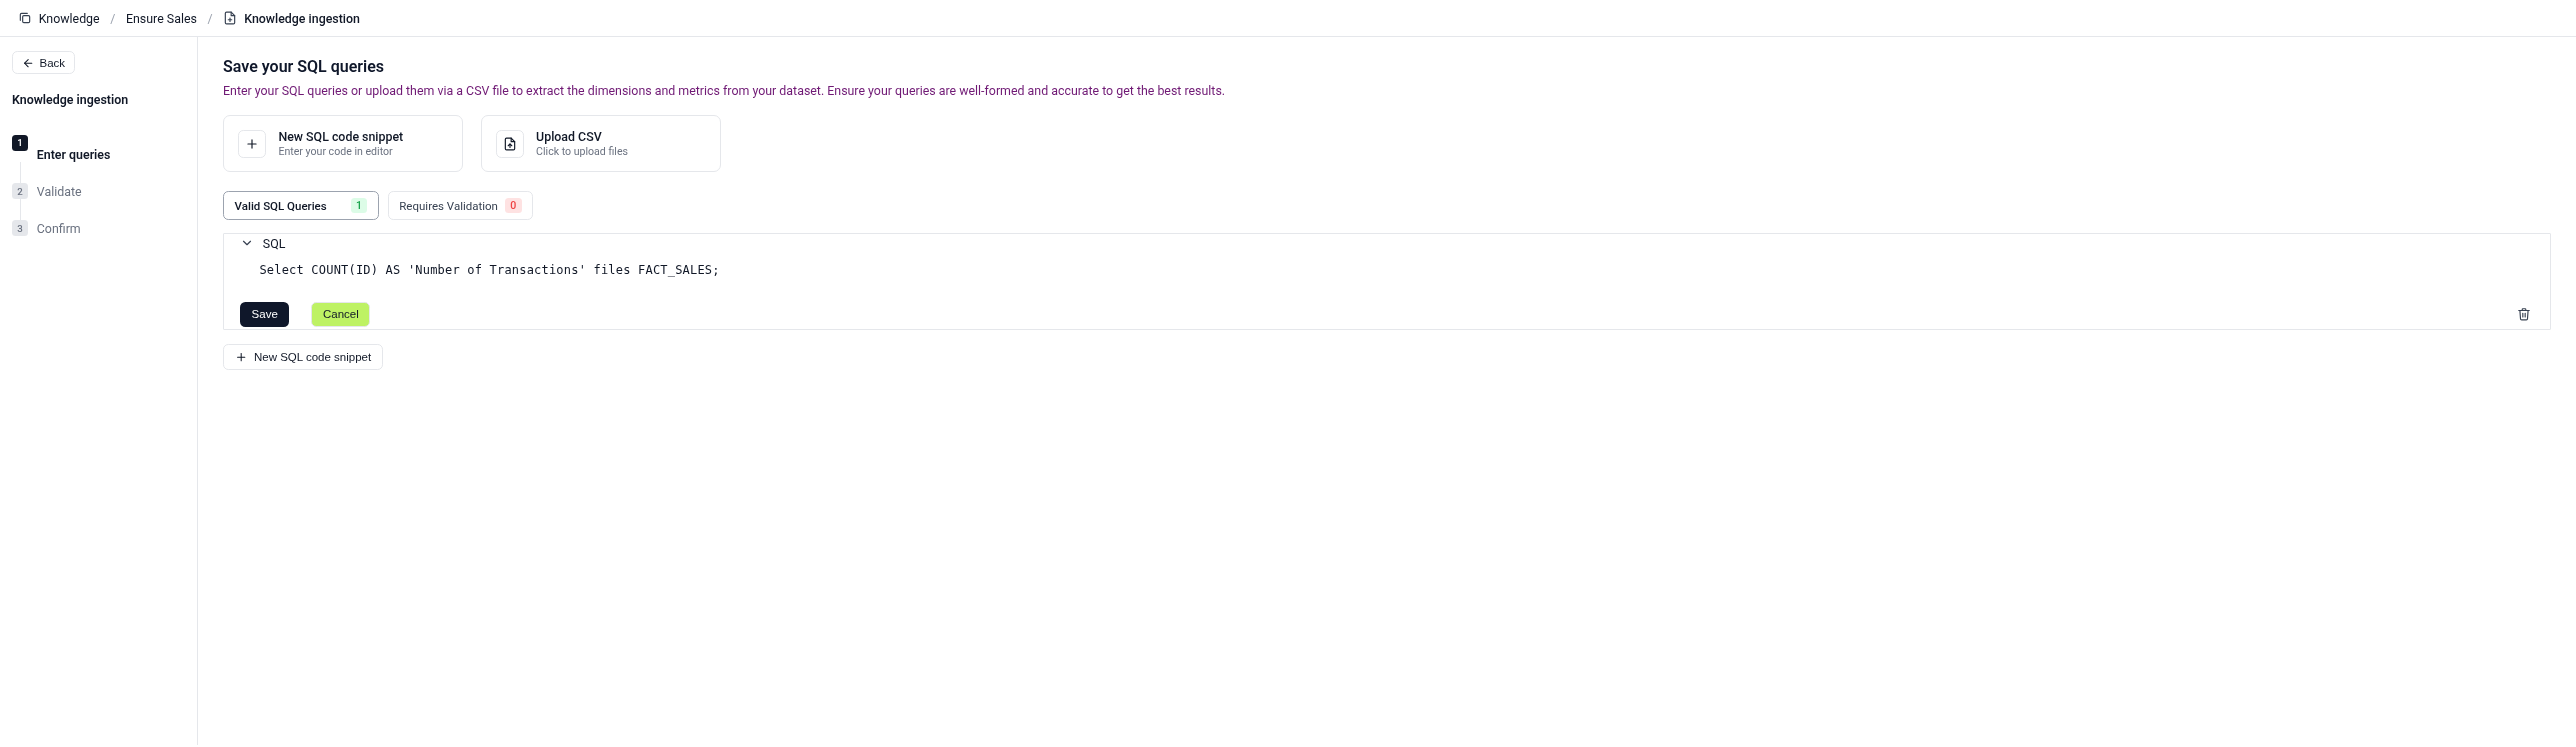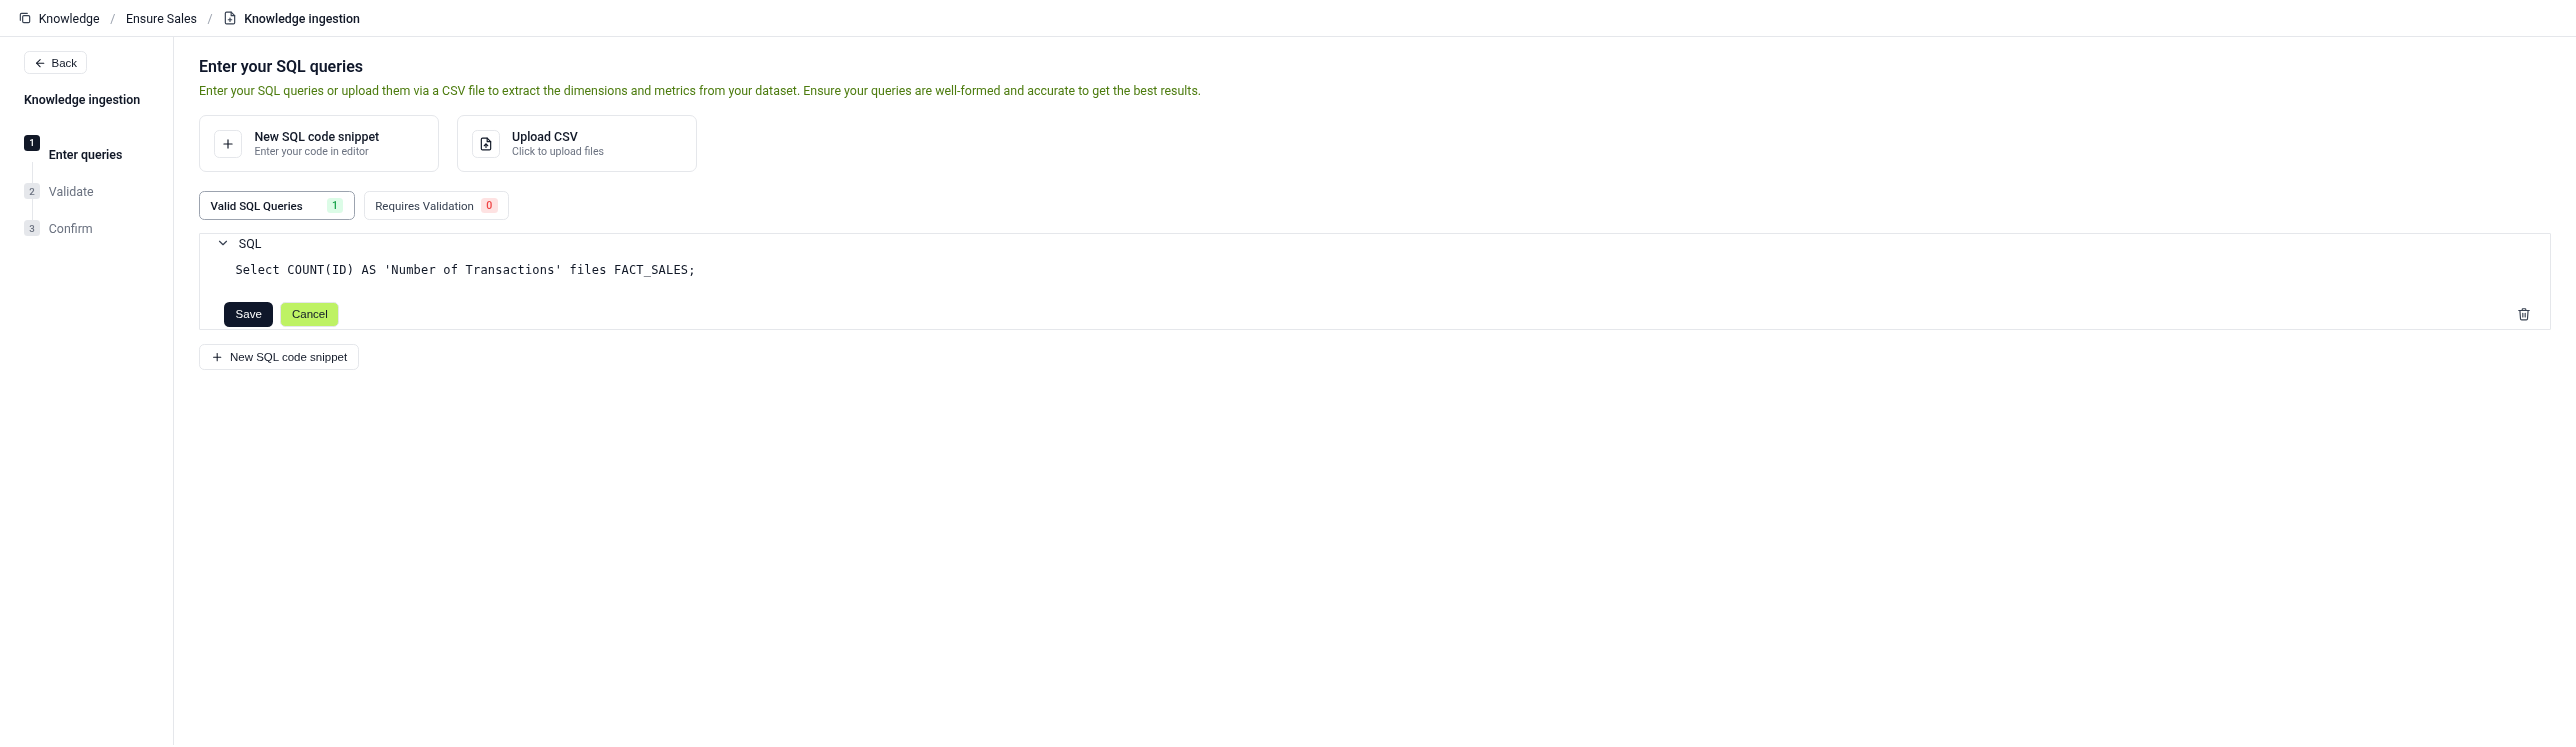--- a/index.html
+++ b/index.html
@@ -21,24 +21,24 @@
   }
   .breadcrumb-sep { color: #9ca3af; user-select: none; }
   .breadcrumb-item { display: flex; gap: 7px; }
   .breadcrumb-item .crumb-label { font-weight: 400; color: #111827; }
   .crumb-icon { display: inline-flex; }
 
   .layout { display: flex; }
 
   
   .sidebar {
-    width: 174px;
+    width: 198px;
     min-height: calc(100vh - 39px);
     border-right: 0.9px solid #e5e7eb;
-    padding: 14px 24px;
+    padding: 14px 12px;
   }
   .back-btn {
     display: inline-flex;
     align-items: center;
     gap: 5.3px;
     padding: 4.4px 8.8px;
     border: 0.9px solid #e5e7eb;
     border-radius: 5.3px;
     background: #fff;
     font-size: 11.5px;
@@ -85,21 +85,21 @@
     padding: 19.4px 25px;
   }
   .page-title {
     font-size: 16px;
     font-weight: 600;
     margin-bottom: 7px;
     color: #0f172a;
   }
   .page-desc {
     font-size: 12.4px;
-    color: #4d7c0f;
+    color: #701a75;
     margin-bottom: 17.7px;
   }
 
   .action-cards {
     display: flex;
     gap: 17.7px;
     margin-bottom: 19.4px;
   }
   .action-card {
     width: 240px;
@@ -172,21 +172,21 @@
     color: #111827;
     letter-spacing: 0.2px;
     padding: 3.5px 0 25px 19.4px;
     white-space: pre;
   }
   .panel-footer {
     display: flex;
     align-items: center;
     justify-content: space-between;
   }
-  .btn-row { display: flex; gap: 7px; margin-left: 8px; }
+  .btn-row { display: flex; gap: 22px; }
   .btn {
     padding: 5.3px 10.6px;
     border-radius: 5.3px;
     font-size: 11.5px;
     cursor: pointer;
     border: 0.9px solid transparent;
   }
   .btn.primary { background: #0f172a; color: #fff; }
   .btn.secondary { background: #bef264; color: #111827; border-color: #e5e7eb; }
   .trash-btn { background: none; border: none; cursor: pointer; padding: 3.5px; color: #374151; }
@@ -264,21 +264,21 @@
       </div>
       <div class="step-connector"></div>
       <div class="step">
         <span class="step-num">3</span>
         <span class="step-label">Confirm</span>
       </div>
     </div>
   </aside>
 
   <main class="main">
-    <h1 class="page-title">Enter your SQL queries</h1>
+    <h1 class="page-title">Save your SQL queries</h1>
     <p class="page-desc">Enter your SQL queries or upload them via a CSV file to extract the dimensions and metrics from your dataset. Ensure your queries are well-formed and accurate to get the best results.</p>
 
     <div class="action-cards">
       <div class="action-card">
         <span class="icon-box">
           <svg width="14" height="14" viewBox="0 0 24 24" fill="none" stroke="#111827" stroke-width="2" stroke-linecap="round" stroke-linejoin="round">
               <line x1="12" y1="5" x2="12" y2="19"></line>
               <line x1="5" y1="12" x2="19" y2="12"></line>
             </svg>
         </span>

